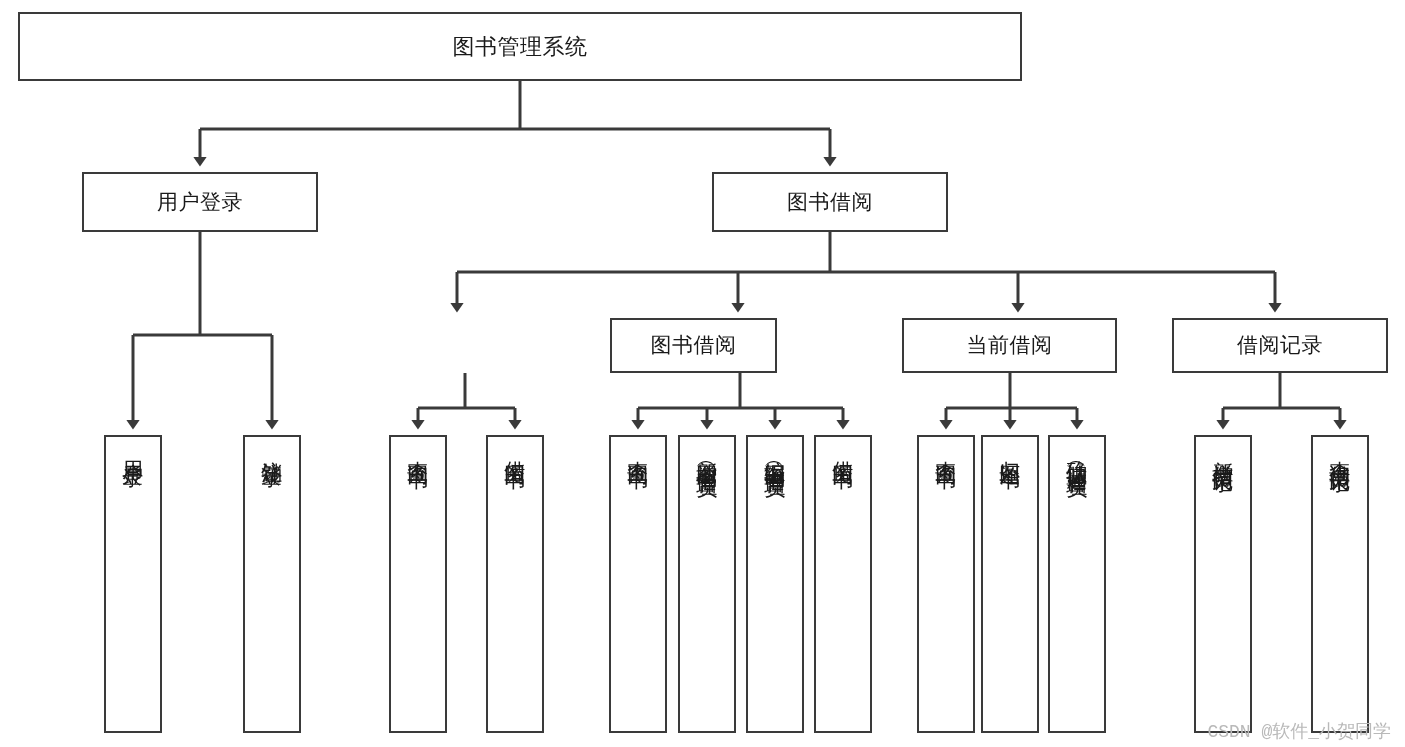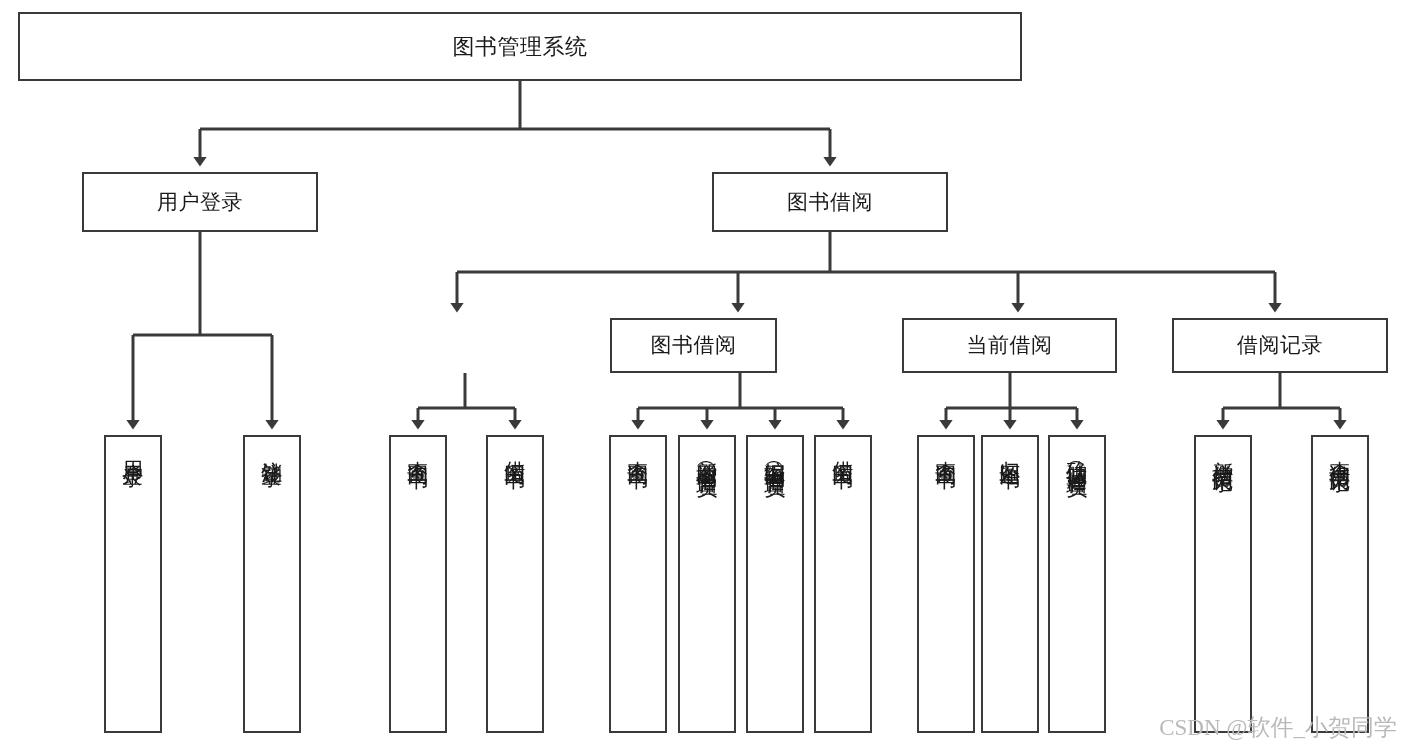--- a/index.html
+++ b/index.html
@@ -49,26 +49,26 @@
     text-orientation:upright;
     font-size:21px;
     line-height:1.02;
     letter-spacing:2.5px;
     white-space:nowrap;
   }
 
   
   #watermark{
     position:absolute;
-    right:8px;
+    right:14px;
     bottom:4px;
-    font-size:23px;
+    font-size:18px;
     color:#b9b9b9;
     white-space:nowrap;
-    font-family:Liberation Serif, serif;
+    font-family:Liberation Mono, monospace;
   }
 </style>
 </head>
 <body>
 
 <div id="canvas">
 
   <svg id="wires" viewBox="0 0 1405 747" width="1405" height="747" aria-hidden="true">
     <defs>
       <marker id="arw" markerWidth="12" markerHeight="14" refX="1.5" refY="7" orient="auto" markerUnits="userSpaceOnUse">

